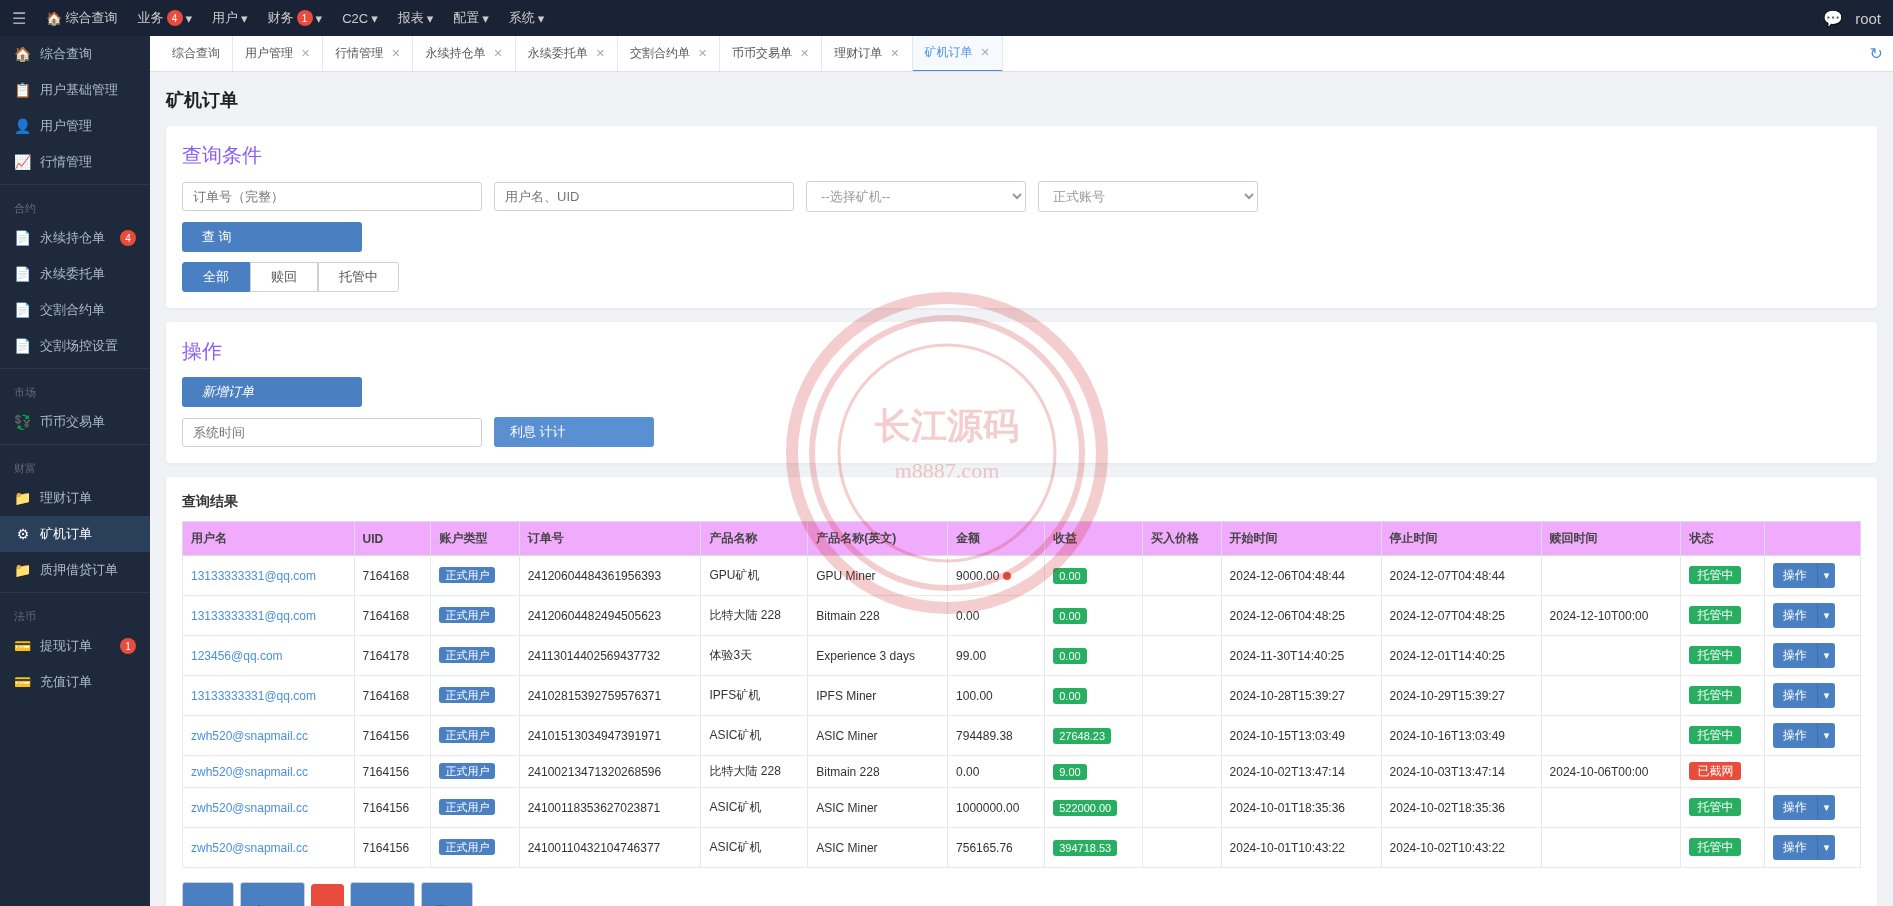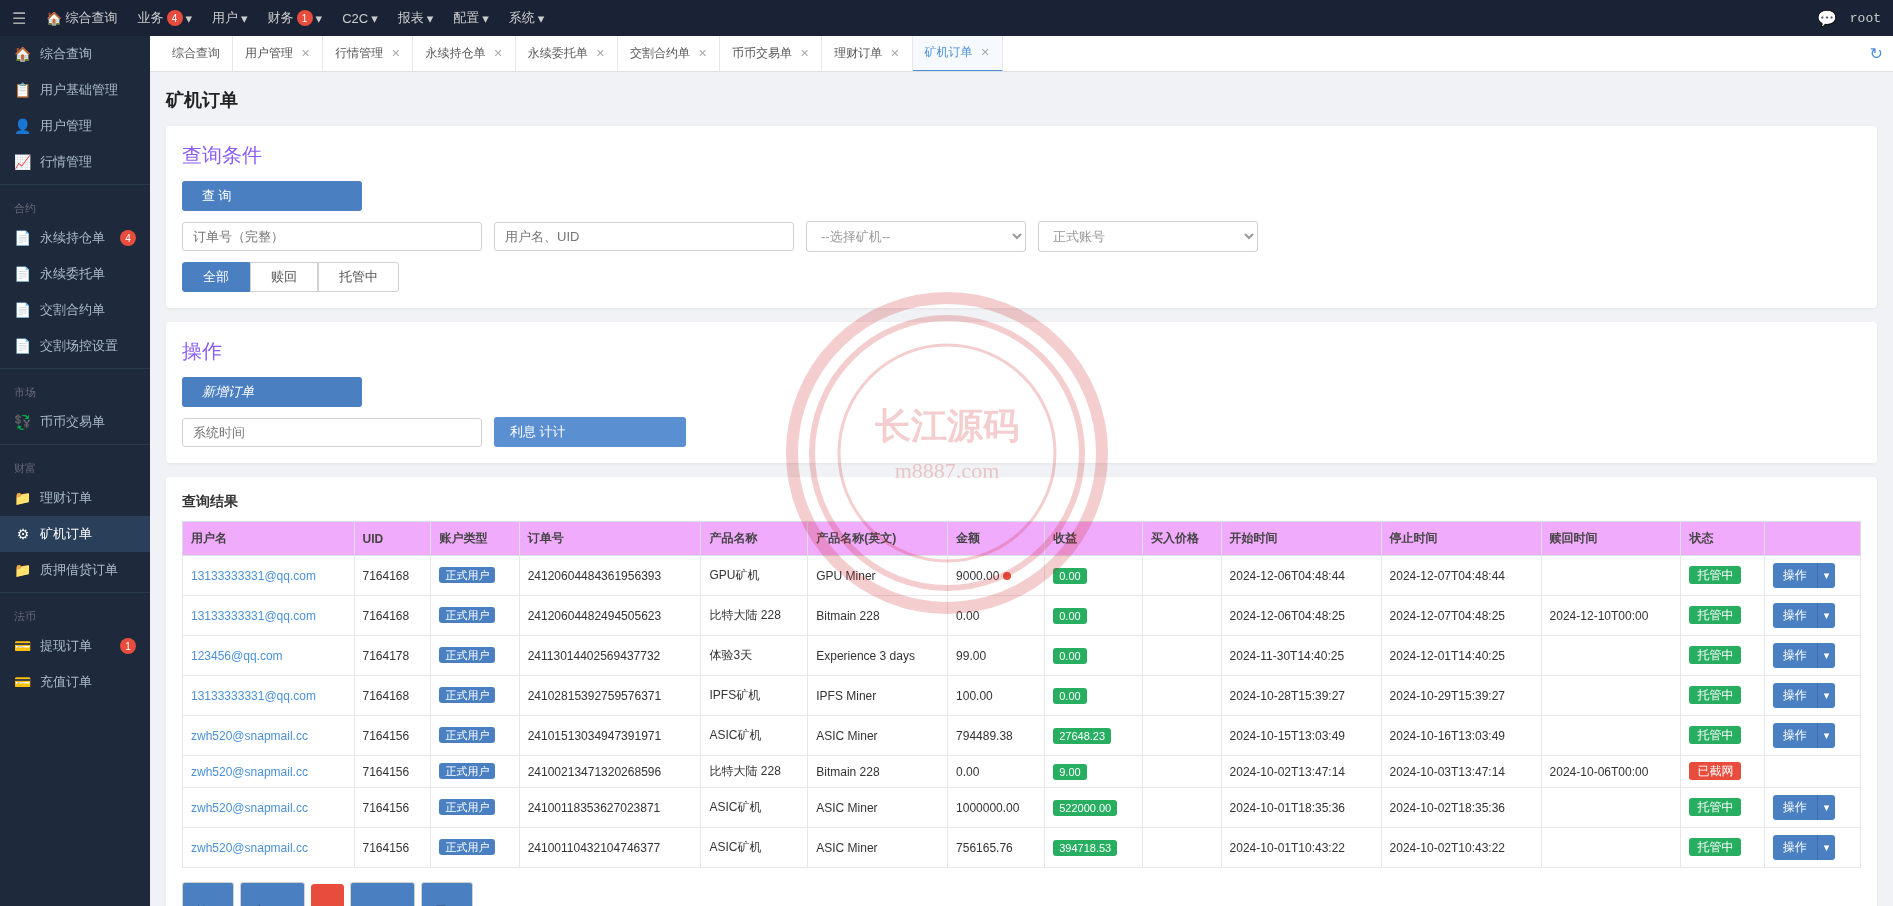--- a/index.html
+++ b/index.html
@@ -18,21 +18,21 @@
       top: 0; left: 0; right: 0;
       z-index: 100;
     }
     .top-nav .menu-icon { color: #aaa; cursor: pointer; font-size: 16px; }
     .top-nav .nav-item { color: #ccc; cursor: pointer; font-size: 13px; display: flex; align-items: center; gap: 3px; }
     .top-nav .nav-item .badge {
       background: #e74c3c; color: #fff; border-radius: 50%; width: 16px; height: 16px;
       font-size: 10px; display: inline-flex; align-items: center; justify-content: center;
     }
     .top-nav .right { margin-left: auto; display: flex; align-items: center; gap: 12px; }
-    .top-nav .right .user { color: #ccc; font-size: 13px; font-family: Liberation Mono, monospace; }
+    .top-nav .right .user { color: #ccc; font-size: 15px; }
 
     
     .layout { display: flex; margin-top: 36px; height: calc(100vh - 36px); }
 
     
     .sidebar {
       width: 150px;
       background: #1e2a3b;
       color: #aab;
       flex-shrink: 0;
@@ -342,48 +342,48 @@
       </div>
       <span class="tab-refresh">↻</span>
     </div>
 
     <div class="page-body">
       <div class="page-title">矿机订单</div>
 
       <div class="card">
         <div class="card-title">查询条件</div>
         <div class="form-row">
-          <button class="btn btn-primary" style="width:180px;">查 询</button>
-        </div>
-        <div class="form-row">
           <input type="text" class="form-control" placeholder="订单号（完整）" style="">
           <input type="text" class="form-control" placeholder="用户名、UID" style="">
           <select class="form-control">
             <option>--选择矿机--</option>
           </select>
           <select class="form-control">
             <option>正式账号</option>
             <option>测试账号</option>
           </select>
         </div>
+        <div class="form-row">
+          <button class="btn btn-primary" style="width:180px;">查 询</button>
+        </div>
         <div class="filter-tabs">
           <div class="filter-tab active">全部</div>
           <div class="filter-tab">赎回</div>
           <div class="filter-tab">托管中</div>
         </div>
       </div>
 
       <div class="card">
         <div class="card-title">操作</div>
         <div class="form-row">
           <button class="btn btn-primary" style="width:180px;font-style:italic;">新增订单</button>
         </div>
         <div class="ops-row">
           <input type="text" class="form-control" style="width: 300px;" placeholder="系统时间">
-          <button class="btn btn-info" style="width:192px;padding-left:16px;">利息 计计</button>
+          <button class="btn btn-info" style="width:160px;padding-left:16px;">利息 计计</button>
         </div>
       </div>
 
       <div class="card">
         <div class="results-title">查询结果</div>
         <table class="data-table">
           <thead>
             <tr>
               <th>用户名</th>
               <th>UID</th>

